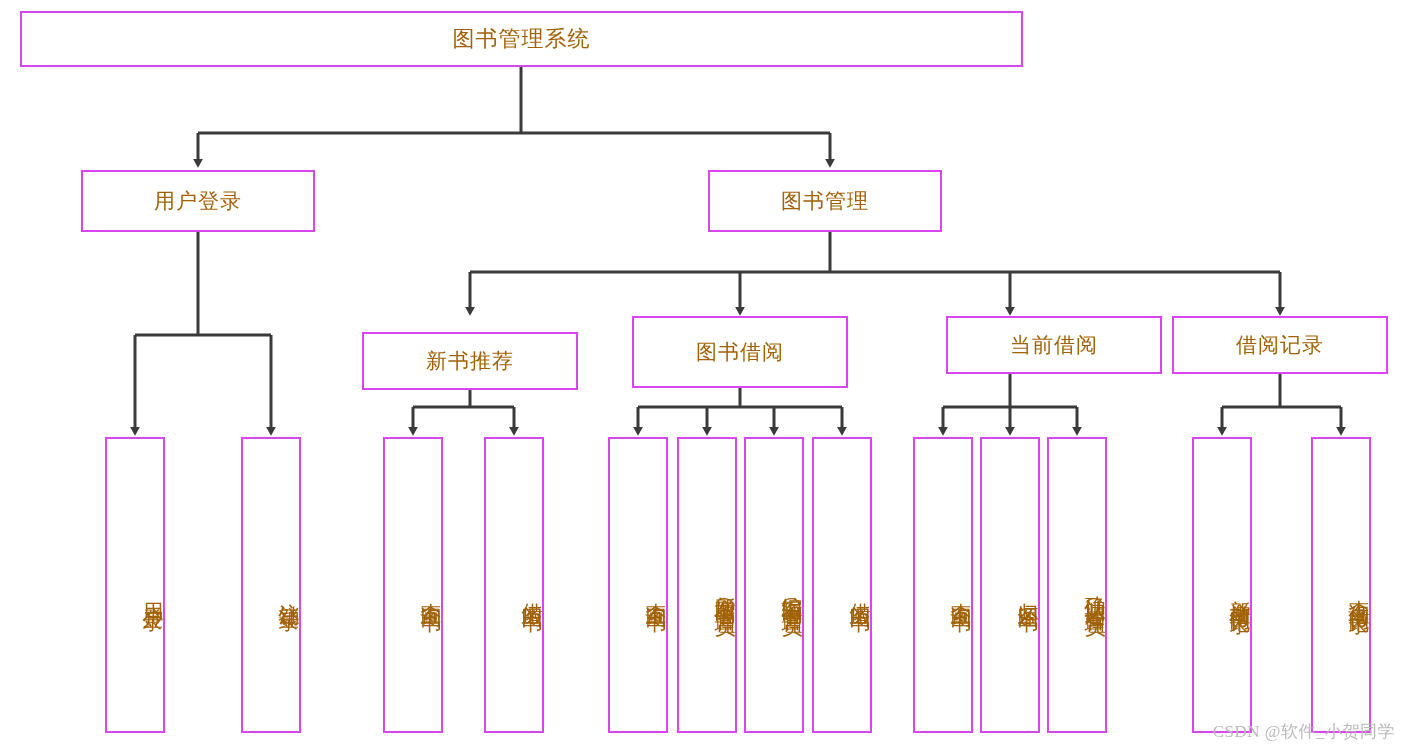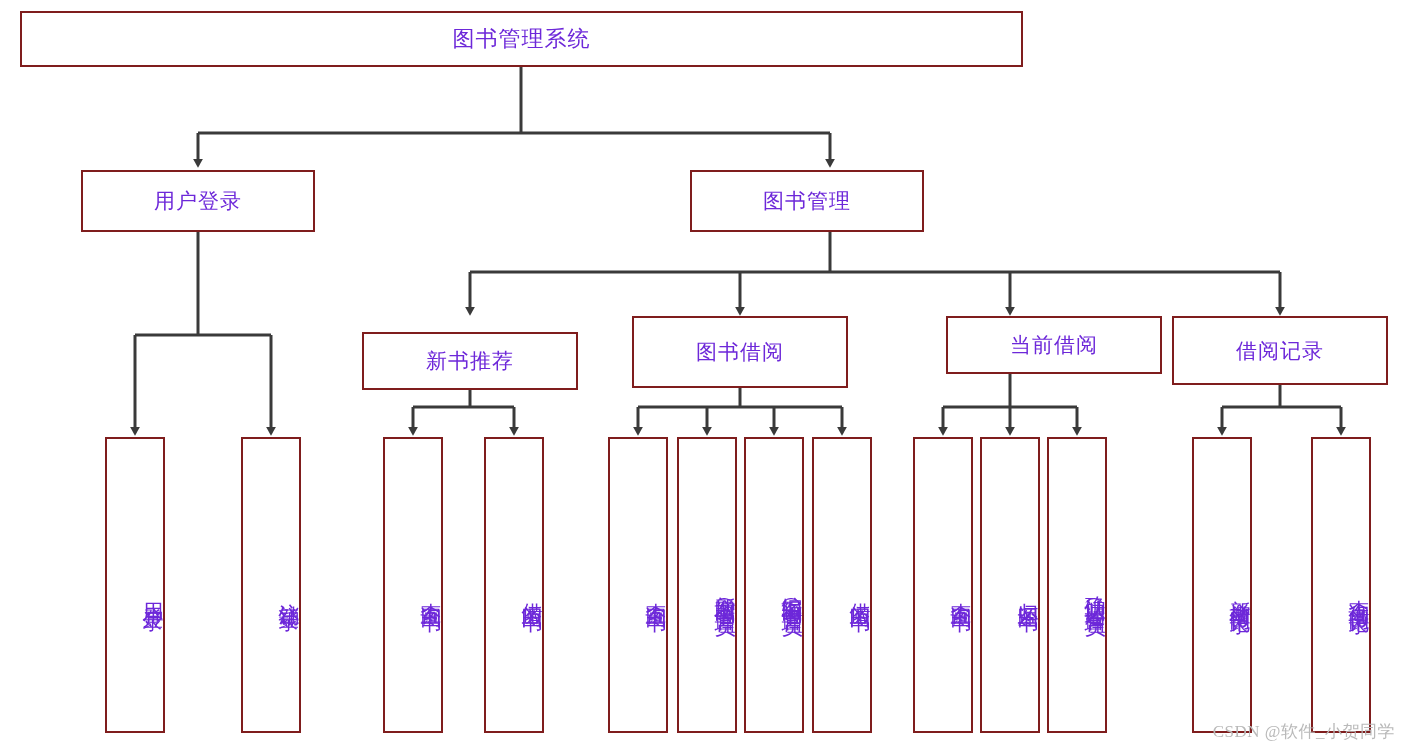--- a/index.html
+++ b/index.html
@@ -1,20 +1,20 @@
 <!DOCTYPE html>
 <html><head>
 <meta charset="utf-8">
 <style>
   html,body{margin:0;padding:0;background:#ffffff;}
   body{width:1405px;height:747px;font-family:"DejaVu Sans","Liberation Sans",sans-serif;}
   #stage{position:relative;width:1405px;height:747px;overflow:hidden;background:#fff;}
   svg#wires{position:absolute;left:0;top:0;width:1405px;height:747px;}
-  .node{position:absolute;box-sizing:border-box;background:#ffffff;border:2px solid #7f1d1d;
-        display:flex;align-items:center;justify-content:center;color:#6d28d9;}
+  .node{position:absolute;box-sizing:border-box;background:#ffffff;border:2px solid #d946ef;
+        display:flex;align-items:center;justify-content:center;color:#a16207;}
   .node.h{font-size:21px;letter-spacing:1px;}
   .node.root{font-size:22px;letter-spacing:1px;}
   .node.leaf{writing-mode:vertical-rl;text-orientation:upright;font-size:21px;
              letter-spacing:3px;line-height:1;padding-top:14px;align-items:flex-start;
              justify-content:center;}
   .wm{position:absolute;right:10px;bottom:4px;color:#b9b9b9;font-size:17px;
       letter-spacing:.5px;white-space:nowrap;font-family:Liberation Serif, serif;}
 </style>
 </head>
 <body>
@@ -67,26 +67,26 @@
       <path d="M1280,374 L1280,407"></path>
       <path d="M1222,407 L1341,407"></path>
       <path d="M1222,407 L1222,428" marker-end="url(#ah)"></path>
       <path d="M1341,407 L1341,428" marker-end="url(#ah)"></path>
     </g>
   </svg>
 
   <div class="node root" style="left:20px;top:11px;width:1003px;height:56px;">图书管理系统</div>
 
   <div class="node h" style="left:81px;top:170px;width:234px;height:62px;">用户登录</div>
-  <div class="node h" style="left:690px;top:170px;width:234px;height:62px;">图书管理</div>
+  <div class="node h" style="left:708px;top:170px;width:234px;height:62px;">图书管理</div>
 
   <div class="node h" style="left:362px;top:316px;width:216px;height:58px;margin-top:16px;">新书推荐</div>
   <div class="node h" style="left:632px;top:316px;width:216px;height:72px;">图书借阅</div>
   <div class="node h" style="left:902px;top:316px;width:216px;height:58px;margin-left:44px;">当前借阅</div>
-  <div class="node h" style="left:1172px;top:316px;width:216px;height:69px;text-align:center;">借阅记录</div>
+  <div class="node h" style="left:1172px;top:316px;width:216px;height:58px;text-align:center;">借阅记录</div>
 
   <div class="node leaf" style="left:105px;top:437px;width:60px;height:296px;">用户登录</div>
   <div class="node leaf" style="left:241px;top:437px;width:60px;height:296px;">注销登录</div>
 
   <div class="node leaf" style="left:383px;top:437px;width:60px;height:296px;">查询图书</div>
   <div class="node leaf" style="left:484px;top:437px;width:60px;height:296px;">借阅图书</div>
 
   <div class="node leaf" style="left:608px;top:437px;width:60px;height:296px;">查询图书</div>
   <div class="node leaf" style="left:677px;top:437px;width:60px;height:296px;">新增图书（管理员）</div>
   <div class="node leaf" style="left:744px;top:437px;width:60px;height:296px;">编辑图书（管理员）</div>

